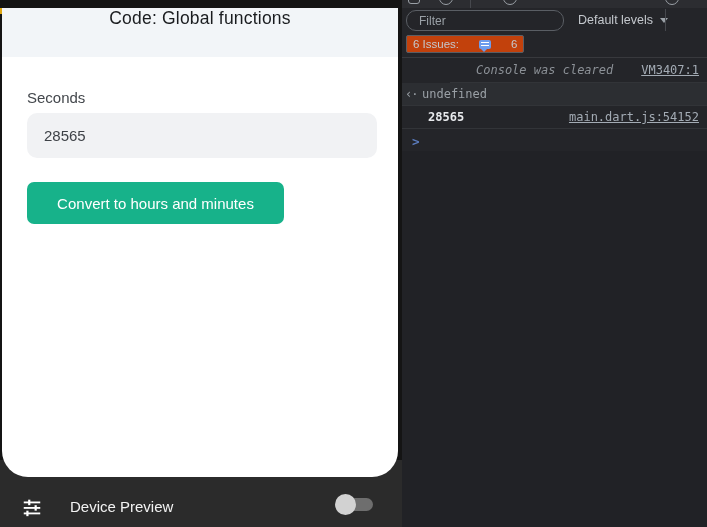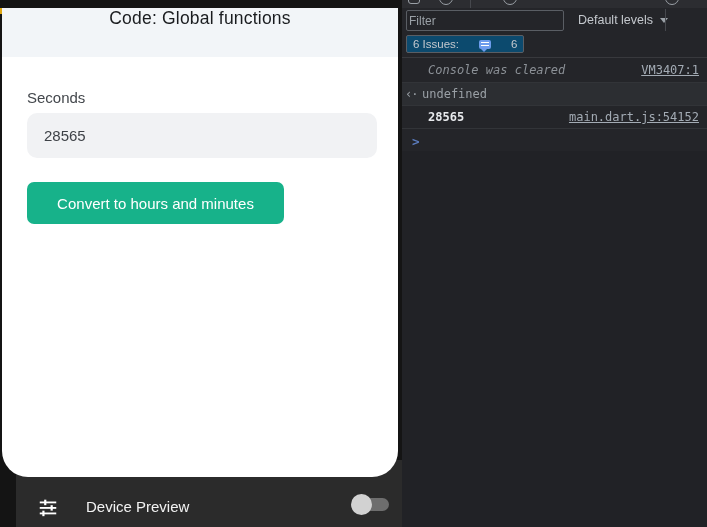--- a/index.html
+++ b/index.html
@@ -1,21 +1,21 @@
 <!DOCTYPE html>
 <html><head>
 <meta charset="utf-8">
 <style>
   html,body{margin:0;padding:0;background:#202124;}
   .screen{position:relative;width:707px;height:527px;overflow:hidden;
           font-family:"Liberation Sans",sans-serif;background:#202124;}
 
   
   .left-panel{position:absolute;left:0;top:0;width:402px;height:527px;background:#141414;}
-  .bottom-bar{position:absolute;left:16px;bottom:0;width:402px;height:67px;background:#2b2b2b;}
+  .bottom-bar{position:absolute;left:0;bottom:0;width:402px;height:67px;background:#2b2b2b;}
   .yellow-sliver{position:absolute;left:0;top:8px;width:2px;height:6px;background:#dfa712;z-index:5;}
 
   .card{position:absolute;left:2px;top:8px;width:396px;height:469px;background:#ffffff;
         border-radius:0 0 26px 26px;overflow:hidden;z-index:2;}
   .app-header{height:49px;background:#f2f5f8;display:flex;align-items:flex-start;justify-content:center;}
   .app-title{font-size:17.5px;font-weight:500;color:#1a1c1f;letter-spacing:.2px;}
   .seconds-label{position:absolute;left:25px;top:81px;font-size:15px;color:#43474c;}
   .seconds-input{position:absolute;left:25px;top:105px;width:350px;height:45px;background:#f1f2f4;
         border-radius:10px;display:flex;align-items:center;padding-left:17px;box-sizing:border-box;}
   .seconds-value{font-size:15px;color:#3e4247;}
@@ -33,43 +33,43 @@
   .devtools{position:absolute;left:402px;top:0;width:305px;height:527px;background:#242529;
             display:flex;flex-direction:column;}
   .dt-top{height:8px;background:#2c2d31;position:relative;overflow:hidden;flex:none;}
   .frag{position:absolute;box-sizing:border-box;}
   .frag.circle{width:14px;height:14px;border:1.5px solid #9aa0a6;border-radius:50%;top:-9px;}
   .frag.rect{width:12px;height:12px;border:1.5px solid #9aa0a6;border-radius:3px;top:-8px;}
   .frag.pipe{width:1px;height:10px;background:#46484d;top:-2px;}
 
   .filter-row{height:26px;position:relative;flex:none;background:#242529;}
   .filter-input{position:absolute;left:4px;top:2px;width:158px;height:21px;box-sizing:border-box;
-        background:#242529;border:1px solid #5a5e64;border-radius:2px;color:#dadde1;
-        font-size:12px;padding:0 2px;font-family:"Liberation Sans",sans-serif;outline:none;}
+        background:#242529;border:1px solid #5a5e64;border-radius:10px;color:#dadde1;
+        font-size:12px;padding:0 12px;font-family:"Liberation Sans",sans-serif;outline:none;}
   .filter-input::placeholder{color:#9aa0a6;}
   .levels{position:absolute;left:176px;top:5px;display:flex;align-items:center;gap:7px;cursor:pointer;text-align:right;}
   .levels-label{font-size:12.5px;color:#c4c8cd;}
   .dd-arrow{width:0;height:0;border-left:4.5px solid transparent;border-right:4.5px solid transparent;
         border-top:5.5px solid #9aa0a6;}
   .vpipe{position:absolute;left:263px;top:1px;width:1px;height:22px;background:#46484d;}
 
   .issues-row{height:23px;position:relative;flex:none;background:#242529;border-bottom:1px solid #38393d;}
   .issues-badge{position:absolute;left:4px;top:1px;height:18px;box-sizing:border-box;cursor:pointer;
-        border:1px solid #5a5e64;border-radius:2px;background:#0c4a6e;display:inline-flex;
+        border:1px solid #5a5e64;border-radius:2px;background:#c2410c;display:inline-flex;
         align-items:center;gap:20px;padding:0 6px;font-size:11.5px;color:#c4c8cd;}
   .bubble{position:relative;width:12px;height:9px;background:#6d9ced;border-radius:2px;flex:none;}
   .bubble::before{content:"";position:absolute;left:2px;top:2.5px;width:8px;height:1.3px;background:#fff;
         box-shadow:0 3px 0 #fff;}
   .bubble::after{content:"";position:absolute;left:2px;bottom:-3px;border-left:3px solid transparent;
         border-right:3px solid transparent;border-top:3px solid #6d9ced;}
 
   .c-row{display:flex;align-items:center;padding:0 8px 0 26px;flex:none;
         font-family:"DejaVu Sans Mono","Liberation Mono",monospace;font-size:12px;
         border-bottom:1px solid #323438;background:#242529;}
-  .c-row.info{height:24px;color:#8c9197;font-style:italic;}
+  .c-row.info{height:24px;color:#8c9197;font-style:italic;margin-left:48px;}
   .c-row.result{height:22px;color:#9aa0a6;padding-left:3px;background:#2c2e32;}
   .c-row.log{height:22px;color:#e8eaed;font-weight:bold;}
   .ret-arrow{font-style:normal;color:#9aa0a6;width:17px;flex:none;font-weight:normal;}
   .ret-arrow::before{content:"\2039\00B7";letter-spacing:-1px;}
   .c-link{margin-left:auto;color:#a3abb4;text-decoration:underline;font-weight:normal;
         font-style:normal;font-family:"DejaVu Sans Mono","Liberation Mono",monospace;font-size:12px;cursor:pointer;}
   .c-prompt{height:19px;padding:3px 0 0 10px;flex:none;background:#242529;cursor:text;}
   .chev{color:#5b7cbd;font-weight:bold;font-family:"DejaVu Sans Mono","Liberation Mono",monospace;font-size:12.5px;}
   .console-rest{flex:1;background:#212226;}
 </style>

